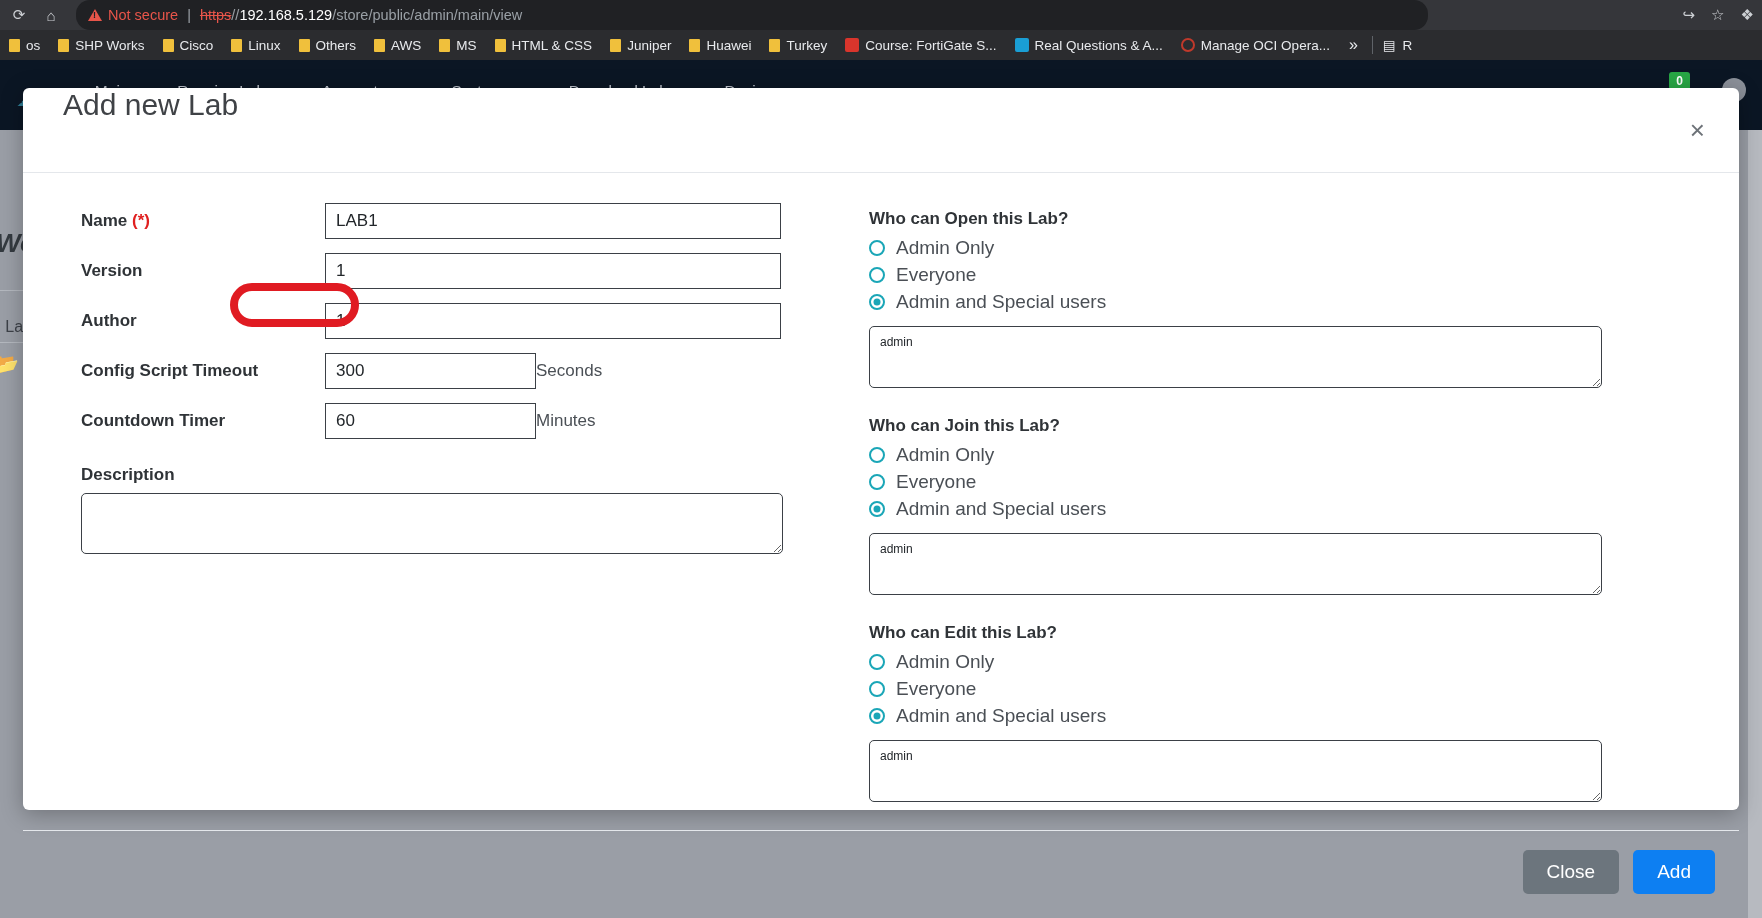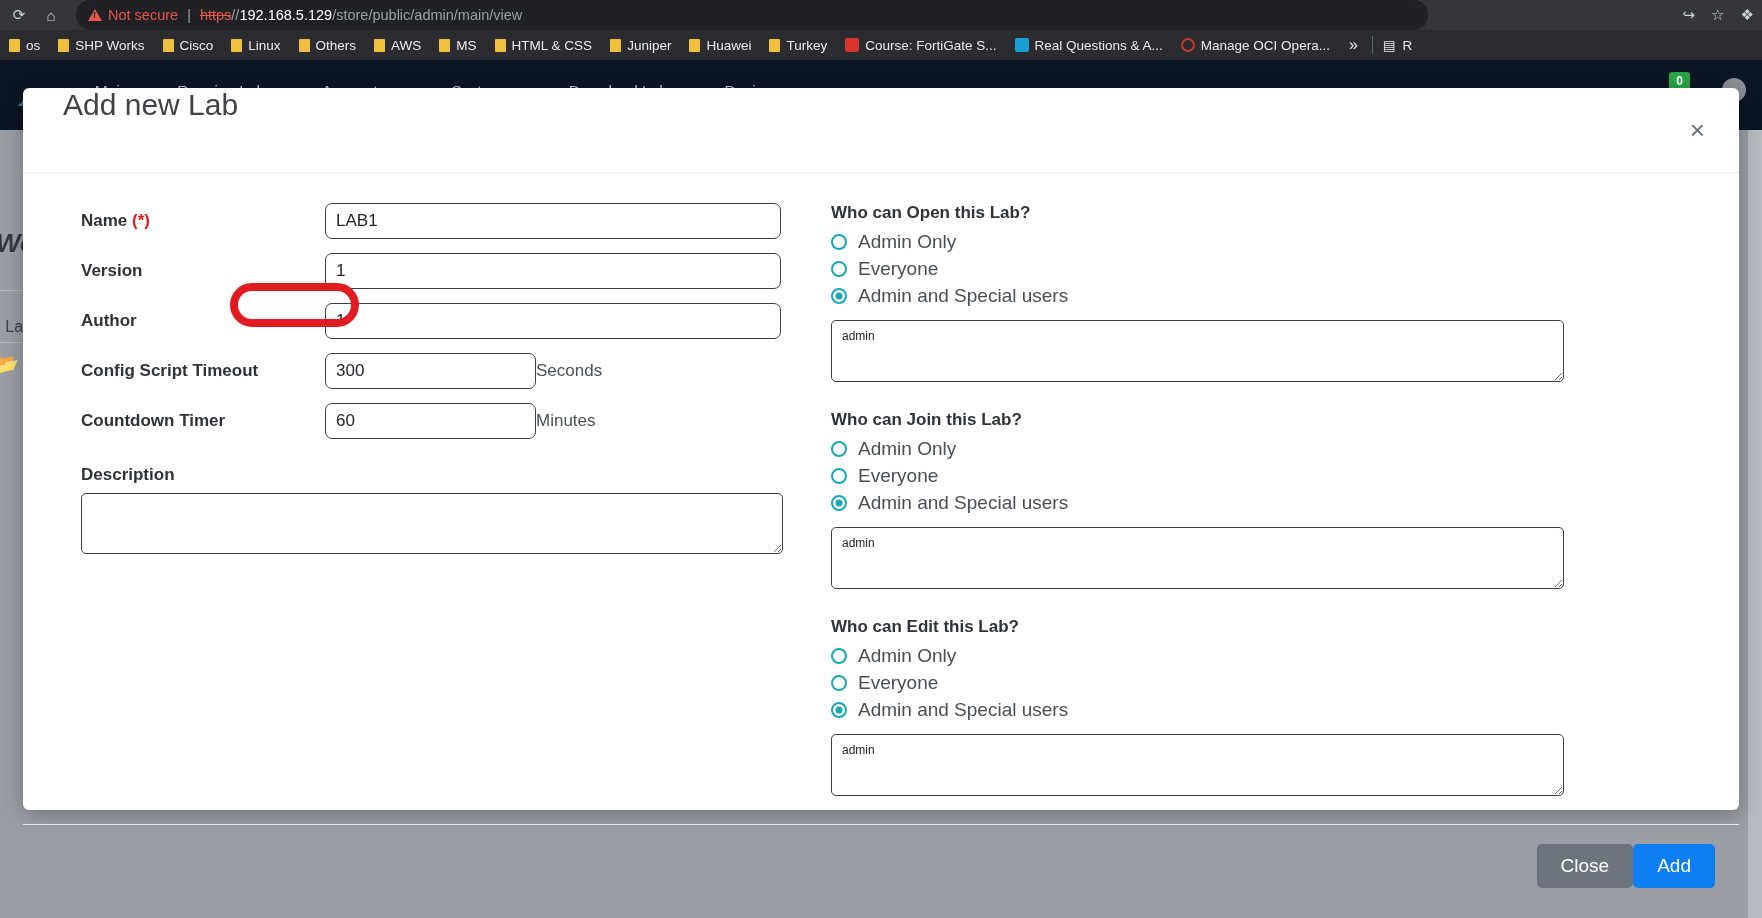--- a/index.html
+++ b/index.html
@@ -167,36 +167,37 @@
   }
   .modal-close {
     position: absolute; right: 26px; top: 50%; transform: translateY(-50%);
     font-size: 26px; color: #6d7278; line-height: 1; cursor: pointer;
     background: none; border: none; padding: 4px 8px;
     font-family: "Liberation Sans", sans-serif;
   }
   .modal-body {
     flex: 1 1 auto; position: relative; padding: 0;
     display: flex;
+    gap: 38px;
   }
   .col-left { width: 800px; position: relative; padding: 30px 0 0 0; }
   .col-right { flex: 1 1 auto; position: relative; padding: 30px 0 0 0; }
 
   
   .form-row {
     display: flex; align-items: center; margin-bottom: 14px;
     padding-left: 58px;
   }
   .form-label {
     width: 244px; flex: 0 0 auto;
     font-size: 17px; font-weight: bold; color: #2f3337;
   }
   .req { color: #e02020; font-weight: bold; }
   .form-input {
-    height: 36px; border: 1px solid #3b4046; border-radius: 7px;
+    height: 36px; border: 1px solid #3b4046; border-radius: 0;
     font-size: 17px; color: #22262a; padding: 0 10px;
     background: #fff; font-family: "Liberation Sans", sans-serif;
     outline: none;
   }
   .w-wide { width: 456px; }
   .w-narrow { width: 211px; }
   .unit {
     font-size: 17px; color: #4b5056;
   }
   .desc-label {
@@ -212,21 +213,21 @@
 
   
   .annot-circle {
     position: absolute; left: 207px; top: 110px;
     width: 129px; height: 44px;
     border: 8px solid #e01b22; border-radius: 24px;
     pointer-events: none; z-index: 30;
   }
 
   
-  .perm-group { margin-bottom: 24px; padding-left: 8px; }
+  .perm-group { margin-bottom: 24px; padding-left: 8px; margin-top: 6px; }
   .perm-title {
     font-size: 17px; font-weight: bold; color: #2f3337; margin-bottom: 8px;
   }
   .radio-line {
     display: flex; align-items: center; gap: 11px;
     margin-bottom: 5px; cursor: pointer;
   }
   .radio {
     width: 16px; height: 16px; border-radius: 50%;
     border: 2.6px solid #1aa6b7; background: #fff;
@@ -241,21 +242,21 @@
   .perm-textarea {
     margin-top: 8px; width: 733px; height: 62px;
     border: 1px solid #3b4046; border-radius: 5px;
     font-size: 12px; color: #22262a; padding: 8px 10px;
     font-family: "Liberation Sans", sans-serif; resize: both; outline: none;
   }
 
   .modal-footer {
     height: 82px; flex: 0 0 auto; border-top: 1px solid #e4e7eb;
     display: flex; align-items: center; justify-content: flex-end;
-    padding-right: 24px; 
+    padding-right: 24px; gap: 14px;
   }
   .btn {
     border: none; border-radius: 5px; color: #fff;
     font-size: 19px; padding: 11px 24px; cursor: pointer;
     font-family: "Liberation Sans", sans-serif;
   }
   .btn-close { background: #6c757d; }
   .btn-add { background: #0d7ff2; }
 </style>
 </head>

